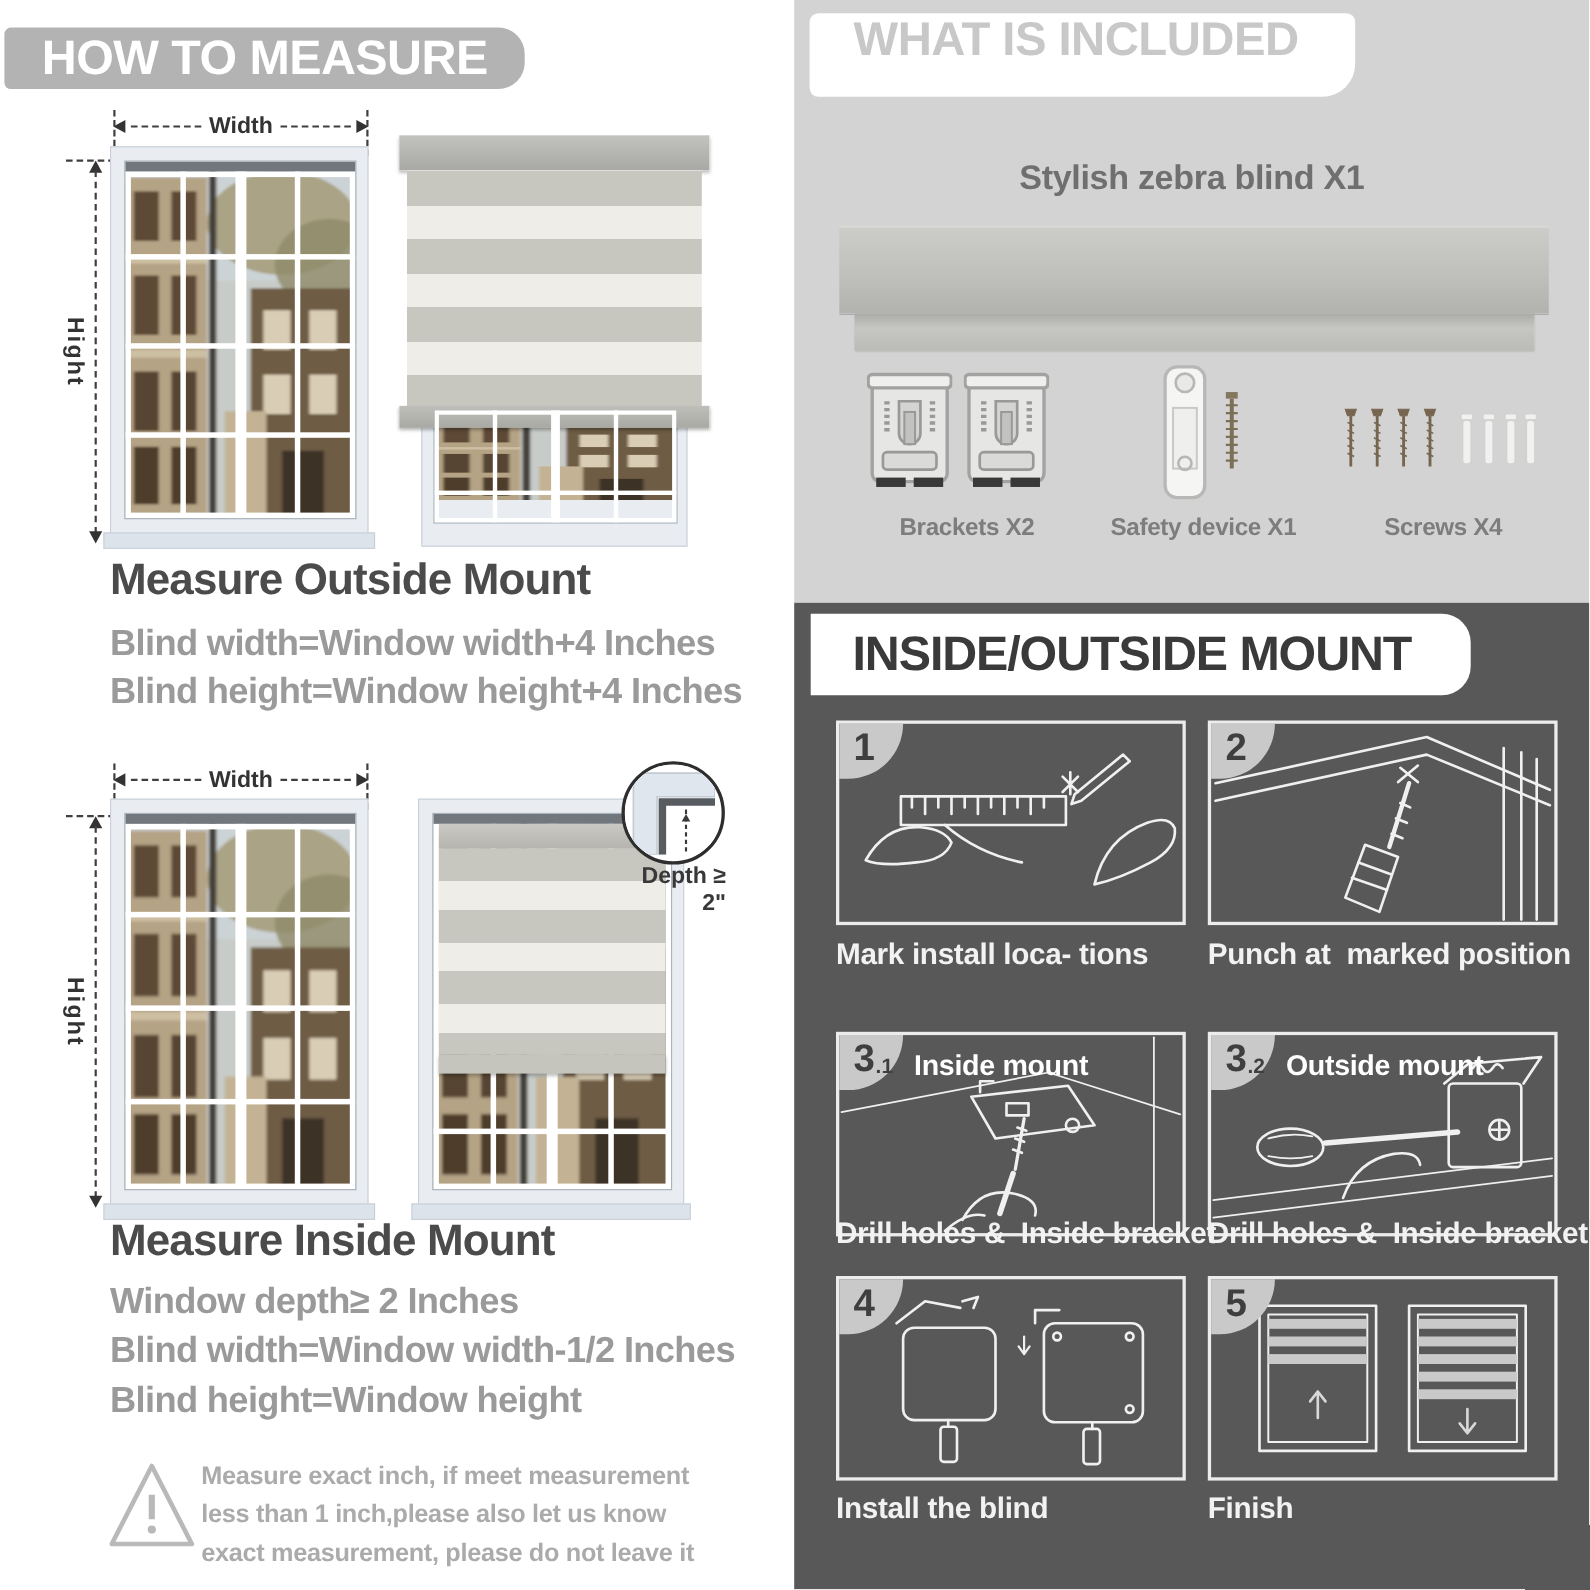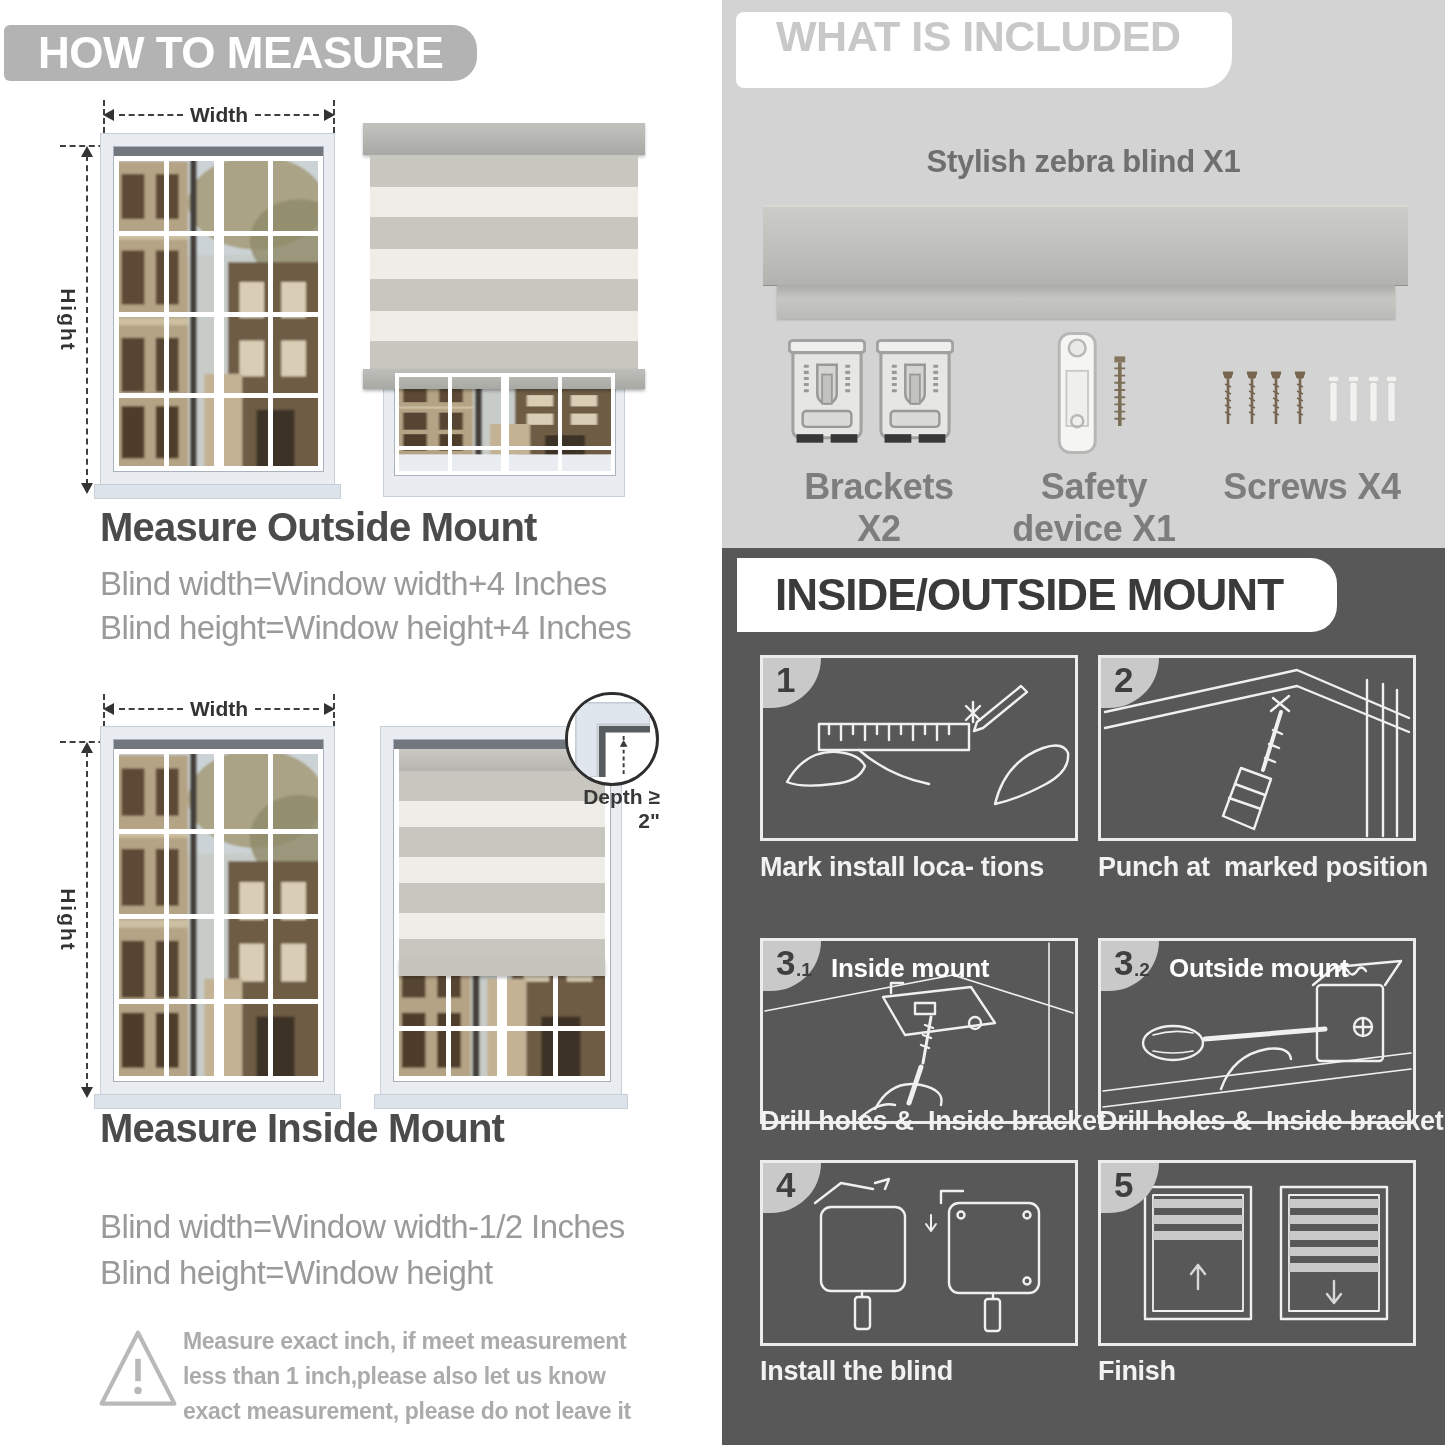--- a/index.html
+++ b/index.html
@@ -7,21 +7,21 @@
           font-family:"Liberation Sans","DejaVu Sans",sans-serif;background:#fff;}
   .abs{position:absolute;}
 
   
   .left-col{position:absolute;left:0;top:0;width:722px;height:1445px;background:#ffffff;}
   .hdr-badge{position:absolute;left:4px;top:25px;width:473px;height:56px;background:#b3b3b3;
              border-radius:6px 24px 24px 6px;display:flex;align-items:center;padding-left:34px;box-sizing:border-box;}
   .hdr-badge span{color:#ffffff;font-size:44px;font-weight:bold;letter-spacing:-.5px;}
 
   .sec-title{position:absolute;left:100px;color:#4b4b4b;font-size:40px;font-weight:bold;letter-spacing:-.8px;}
-  .sec-line{position:absolute;left:100px;color:#9a9a9a;font-size:33px;font-weight:normal;letter-spacing:-.6px;}
+  .sec-line{position:absolute;left:100px;color:#9a9a9a;font-size:33px;font-weight:bold;letter-spacing:-.6px;}
 
   
   .wmeasure{height:24px;}
   .wline{display:flex;align-items:center;height:22px;}
   .dash{flex:1;border-top:2px dashed #3f3f3f;margin:0 5px;height:0;}
   .mlabel{font-weight:bold;font-size:21px;color:#333;padding:0 2px;}
   .bound{position:absolute;top:-4px;height:42px;border-left:2px dashed #3f3f3f;width:0;}
   .bound.l{left:0;}.bound.r{right:0;}
   .arr{width:0;height:0;display:block;}
   .arr.aleft{border-right:11px solid #333;border-top:6px solid transparent;border-bottom:6px solid transparent;}
@@ -80,21 +80,21 @@
   .inc-badge{position:absolute;left:14px;top:12px;width:496px;height:76px;background:#ffffff;
              border-radius:8px 8px 30px 8px;display:flex;padding-left:40px;box-sizing:border-box;}
   .inc-badge span{color:#c8c8c8;font-size:43px;font-weight:bold;letter-spacing:-.5px;}
   .product-title{position:absolute;left:0;top:144px;width:723px;text-align:center;color:#6f6f6f;
                  font-size:31px;font-weight:bold;letter-spacing:-.3px;}
   .rail-main{position:absolute;left:41px;top:205px;width:645px;height:78px;
              background:linear-gradient(180deg,#cccdc9,#bfc0bc 55%,#b2b3af);border-top:2px solid #d8d9d5;
              box-shadow:0 1px 0 #8f908c;}
   .rail-lip{position:absolute;left:55px;top:285px;width:618px;height:34px;
             background:linear-gradient(180deg,#abacA8,#c6c7c3 40%,#babbb7);box-shadow:0 1px 2px rgba(0,0,0,.2);}
-  .inc-item-label{position:absolute;top:466px;text-align:center;color:#7d7d7d;font-size:36px;font-weight:bold;letter-spacing:-.3px;}
+  .inc-item-label{position:absolute;top:466px;text-align:center;color:#7d7d7d;font-size:22px;font-weight:bold;letter-spacing:-.3px;}
 
   .rc-bottom{position:absolute;left:0;top:548px;width:723px;height:897px;background:#585858;}
   .mnt-badge{position:absolute;left:15px;top:10px;width:600px;height:74px;background:#ffffff;
              border-radius:0 26px 26px 0;display:flex;align-items:center;padding-left:38px;box-sizing:border-box;}
   .mnt-badge span{color:#3a3a3a;font-size:44px;font-weight:bold;letter-spacing:-1px;}
 
   .panel{position:absolute;width:318px;height:186px;border:3px solid #ececec;box-sizing:border-box;background:#585858;}
   .panel svg.art{position:absolute;inset:0;width:100%;height:100%;}
   .numq{position:absolute;left:0;top:0;width:58px;height:50px;background:#c9c9c9;border-radius:0 0 95px 0;z-index:2;}
   .numq .n{position:absolute;left:13px;top:2px;color:#3f3f3f;font-size:35px;font-weight:bold;}
@@ -290,20 +290,21 @@
         <rect x="0" y="0" width="84" height="84" fill="#ffffff"></rect>
         <path d="M8 8 H84 V30 H30 V84 H8 Z" fill="#e0e6ed" stroke="#c2cad3" stroke-width="1.5"></path>
         <path d="M84 35 H35 V84" fill="none" stroke="#575c61" stroke-width="7"></path>
         <line x1="57" y1="42" x2="57" y2="84" stroke="#3a3a3a" stroke-width="2" stroke-dasharray="4 3"></line>
         <path d="M57 46 l-4 7 h8 z" fill="#3a3a3a"></path>
       </svg>
     </div>
     <div class="depth-label">Depth ≥ 2"</div>
 
     <div class="sec-title" style="top:1106px;">Measure Inside Mount</div>
+    <div class="sec-line" style="top:1164px;">Window depth≥ 2 Inches</div>
     <div class="sec-line" style="top:1208px;">Blind width=Window width-1/2 Inches</div>
     <div class="sec-line" style="top:1254px;">Blind height=Window height</div>
 
     <svg class="abs" style="left:96px;top:1322px;" width="84" height="96" viewBox="0 0 90 100">
       <path d="M45 10 L84 86 H6 Z" fill="none" stroke="#b9b9b9" stroke-width="4.5" stroke-linejoin="round"></path>
       <line x1="45" y1="38" x2="45" y2="62" stroke="#b9b9b9" stroke-width="6"></line>
       <circle cx="45" cy="72" r="4" fill="#b9b9b9"></circle>
     </svg>
     <div class="warn-text">Measure exact inch, if meet measurement less than 1 inch,please also let us know exact measurement, please do not leave it</div>
 

